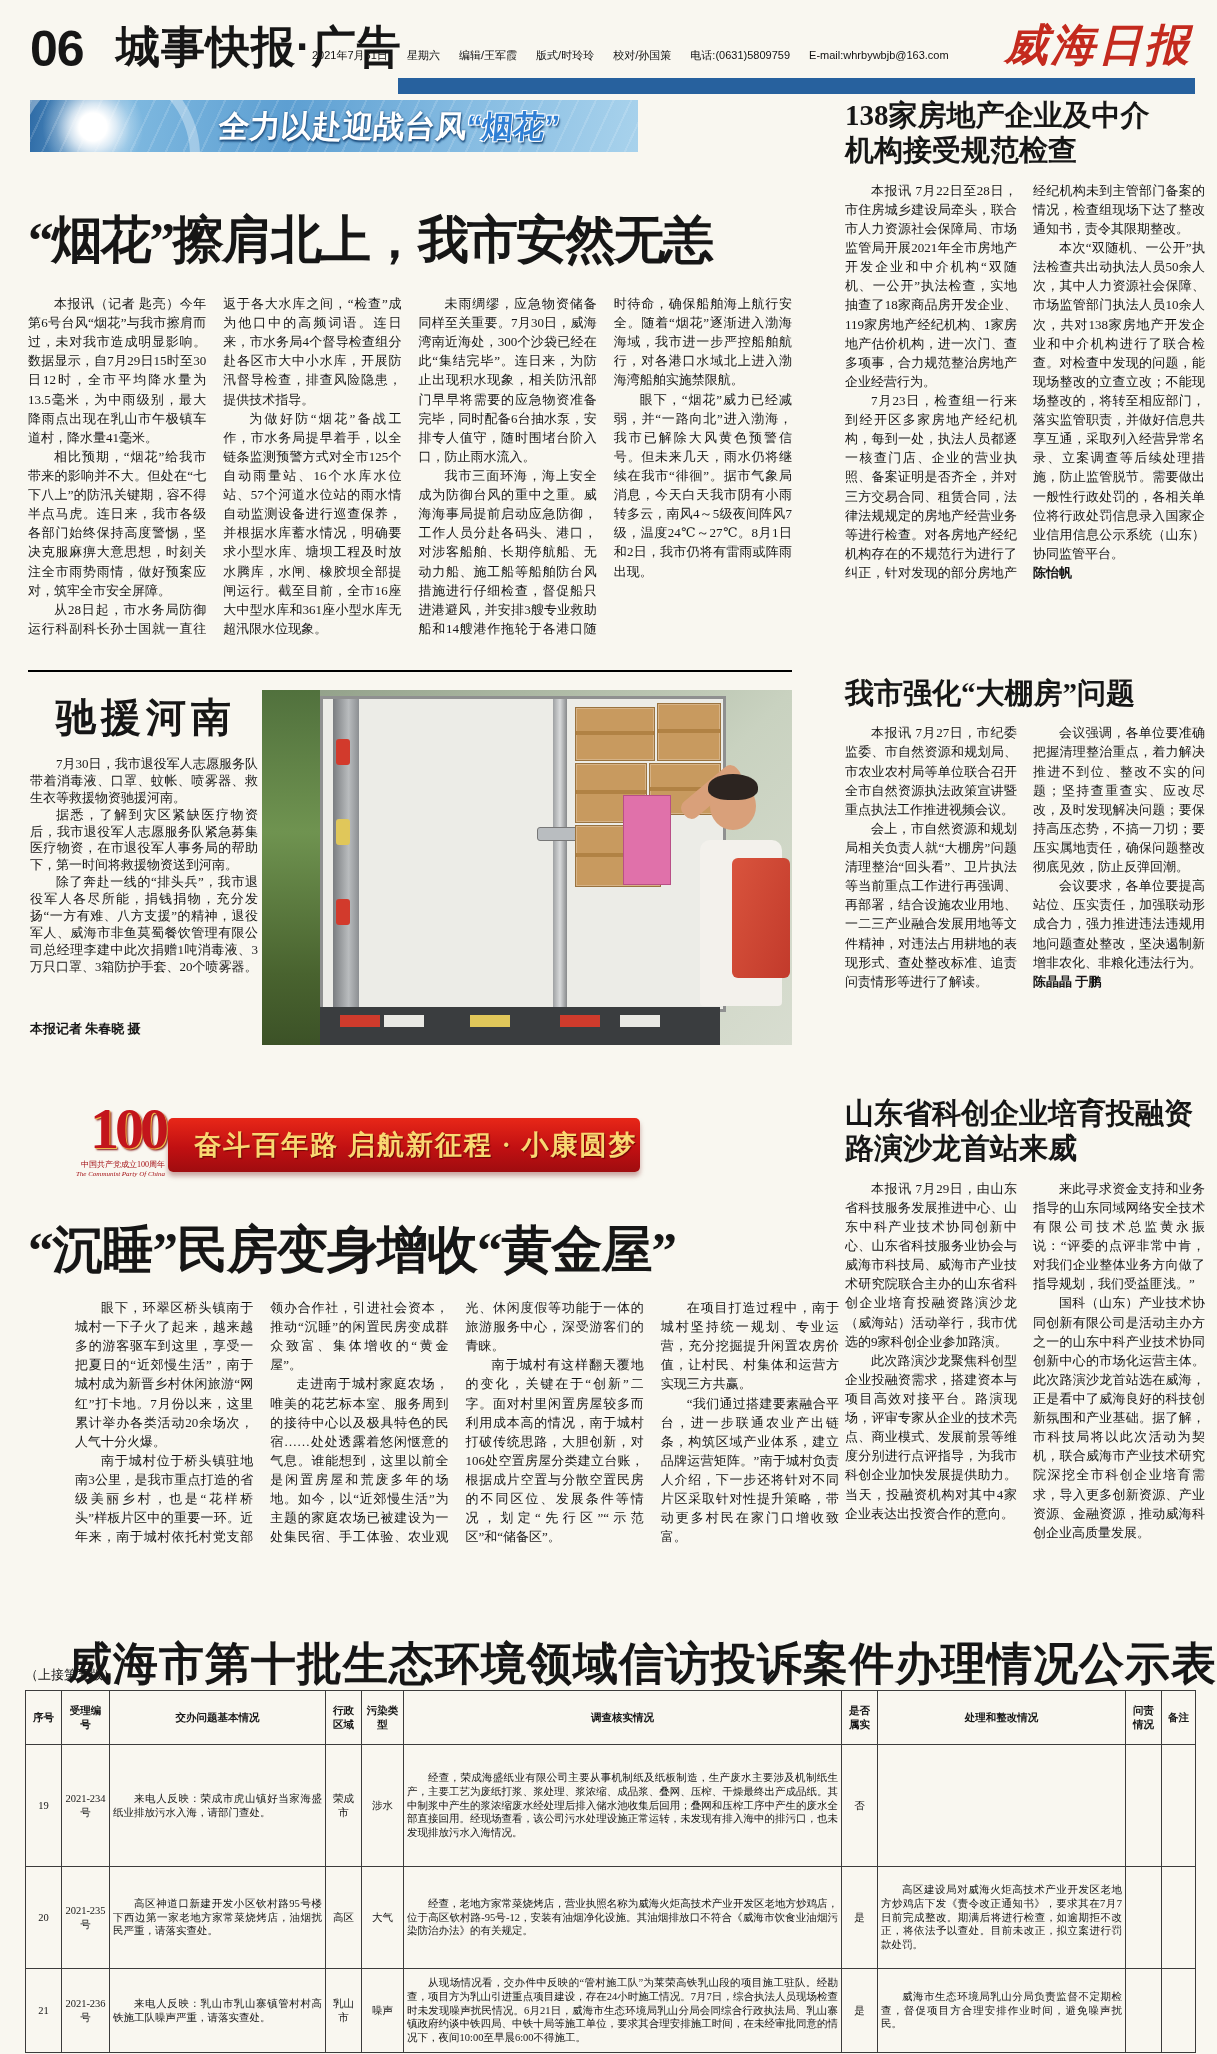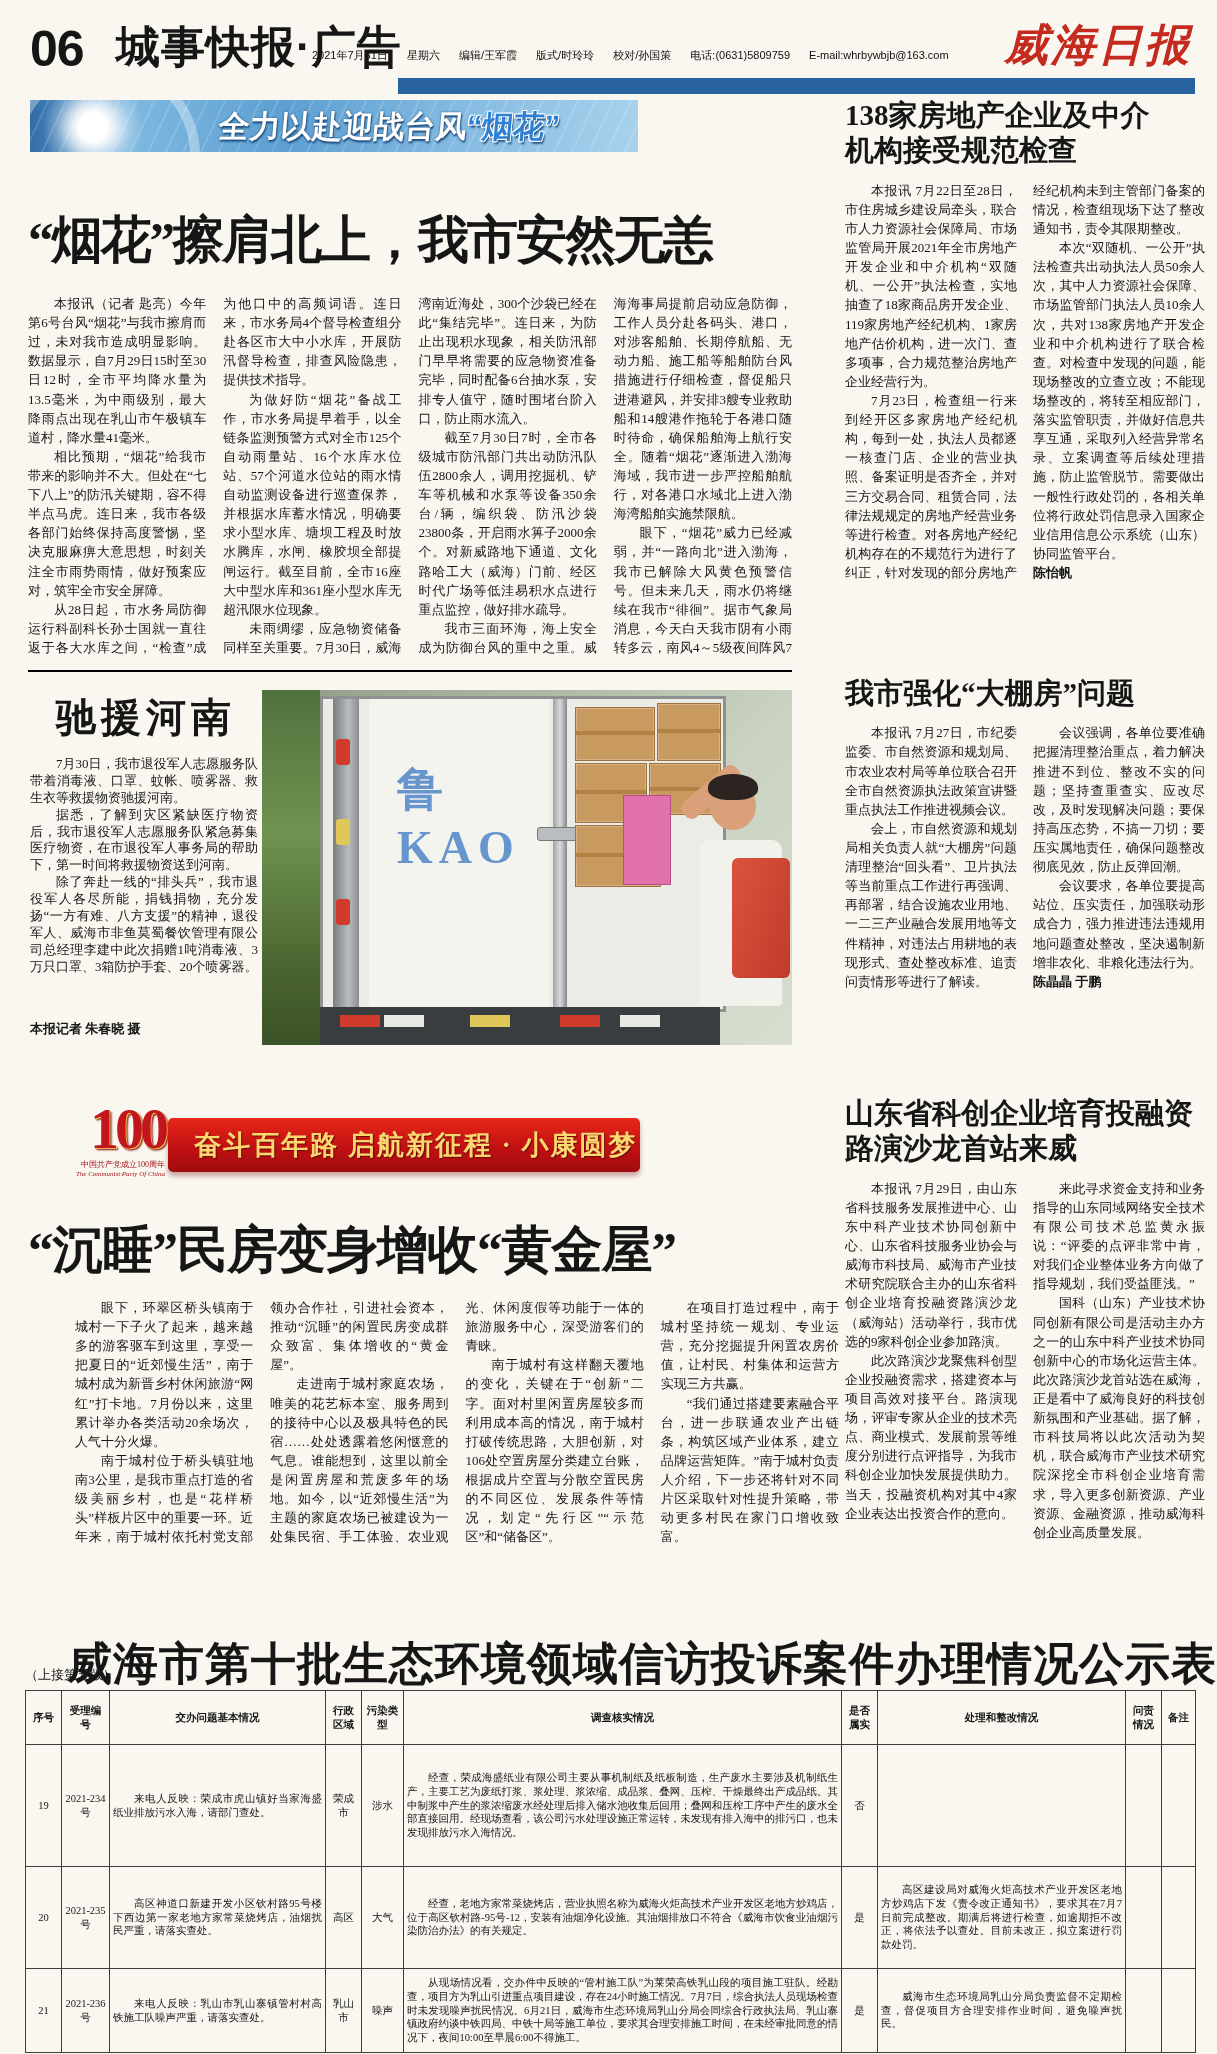--- a/index.html
+++ b/index.html
@@ -112,44 +112,40 @@
       <span>全力以赴迎战台风</span><span class="ty-banner-name">“烟花”</span>
     </div>
   </div>
   <div class="abs ty-head">“烟花”擦肩北上，我市安然无恙</div>
   <div class="abs art ty-body">
     <p>本报讯（记者 匙亮）今年第6号台风“烟花”与我市擦肩而过，未对我市造成明显影响。数据显示，自7月29日15时至30日12时，全市平均降水量为13.5毫米，为中雨级别，最大降雨点出现在乳山市午极镇车道村，降水量41毫米。</p>
     <p>相比预期，“烟花”给我市带来的影响并不大。但处在“七下八上”的防汛关键期，容不得半点马虎。连日来，我市各级各部门始终保持高度警惕，坚决克服麻痹大意思想，时刻关注全市雨势雨情，做好预案应对，筑牢全市安全屏障。</p>
     <p>从28日起，市水务局防御运行科副科长孙士国就一直往返于各大水库之间，“检查”成为他口中的高频词语。连日来，市水务局4个督导检查组分赴各区市大中小水库，开展防汛督导检查，排查风险隐患，提供技术指导。</p>
     <p>为做好防“烟花”备战工作，市水务局提早着手，以全链条监测预警方式对全市125个自动雨量站、16个水库水位站、57个河道水位站的雨水情自动监测设备进行巡查保养，并根据水库蓄水情况，明确要求小型水库、塘坝工程及时放水腾库，水闸、橡胶坝全部提闸运行。截至目前，全市16座大中型水库和361座小型水库无超汛限水位现象。</p>
     <p>未雨绸缪，应急物资储备同样至关重要。7月30日，威海湾南近海处，300个沙袋已经在此“集结完毕”。连日来，为防止出现积水现象，相关防汛部门早早将需要的应急物资准备完毕，同时配备6台抽水泵，安排专人值守，随时围堵台阶入口，防止雨水流入。</p>
-    <p>截至7月30日7时，全市各级城市防汛部门共出动防汛队伍2800余人，调用挖掘机、铲车等机械和水泵等设备350余台/辆，编织袋、防汛沙袋23800条，开启雨水箅子2000余个。对新威路地下通道、文化路哈工大（威海）门前、经区时代广场等低洼易积水点进行重点监控，做好排水疏导。</p>
     <p>我市三面环海，海上安全成为防御台风的重中之重。威海海事局提前启动应急防御，工作人员分赴各码头、港口，对涉客船舶、长期停航船、无动力船、施工船等船舶防台风措施进行仔细检查，督促船只进港避风，并安排3艘专业救助船和14艘港作拖轮于各港口随时待命，确保船舶海上航行安全。随着“烟花”逐渐进入渤海海域，我市进一步严控船舶航行，对各港口水域北上进入渤海湾船舶实施禁限航。</p>
     <p>眼下，“烟花”威力已经减弱，并“一路向北”进入渤海，我市已解除大风黄色预警信号。但未来几天，雨水仍将继续在我市“徘徊”。据市气象局消息，今天白天我市阴有小雨转多云，南风4～5级夜间阵风7级，温度24℃～27℃。8月1日和2日，我市仍将有雷雨或阵雨出现。</p>
   </div>
 
   <div class="abs rescue-rule"></div>
   <div class="abs rescue-head">驰援河南</div>
   <div class="abs rescue-text">
     <p>7月30日，我市退役军人志愿服务队带着消毒液、口罩、蚊帐、喷雾器、救生衣等救援物资驰援河南。</p>
     <p>据悉，了解到灾区紧缺医疗物资后，我市退役军人志愿服务队紧急募集医疗物资，在市退役军人事务局的帮助下，第一时间将救援物资送到河南。</p>
     <p>除了奔赴一线的“排头兵”，我市退役军人各尽所能，捐钱捐物，充分发扬“一方有难、八方支援”的精神，退役军人、威海市非鱼莫蜀餐饮管理有限公司总经理李建中此次捐赠1吨消毒液、3万只口罩、3箱防护手套、20个喷雾器。</p>
   </div>
   <div class="abs rescue-credit">本报记者 朱春晓 摄</div>
 
   <div class="abs photo">
     <div class="ph-foliage"></div>
     <div class="ph-truck">
       <div class="ph-doorL"></div>
       <div class="ph-refl" style="left:13px;top:40px;background:#d23a2c;"></div>
       <div class="ph-refl" style="left:13px;top:120px;background:#e0c75a;"></div>
       <div class="ph-refl" style="left:13px;top:200px;background:#d23a2c;"></div>
-      <div class="ph-wall">
-        <span class="ph-trucktext">鲁KAO</span>
-      </div>
       <div class="ph-frame"></div>
       <div class="ph-latch"></div>
       <div class="ph-box" style="left:252px;top:8px;width:78px;height:52px;"></div>
       <div class="ph-box" style="left:334px;top:4px;width:62px;height:56px;"></div>
       <div class="ph-box" style="left:252px;top:64px;width:70px;height:58px;"></div>
       <div class="ph-box" style="left:326px;top:64px;width:70px;height:50px;"></div>
       <div class="ph-box" style="left:252px;top:126px;width:84px;height:60px;"></div>
       <div class="ph-label" style="left:300px;top:96px;width:46px;height:88px;"></div>
     </div>
     <div class="ph-person-body" style="left:438px;top:150px;width:82px;height:166px;"></div>

